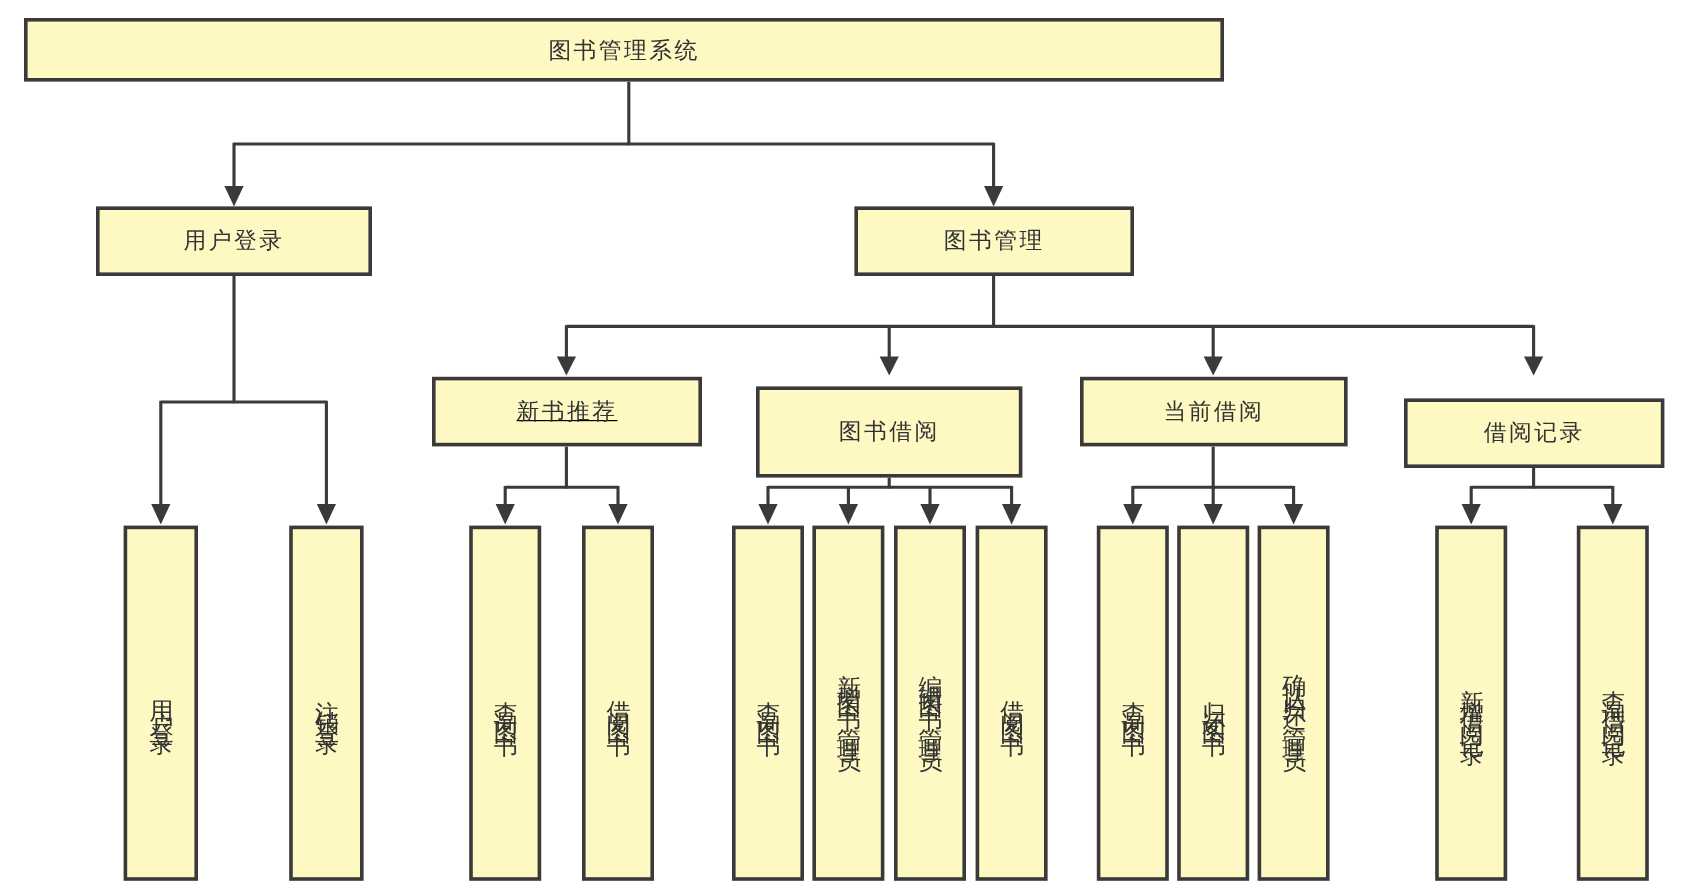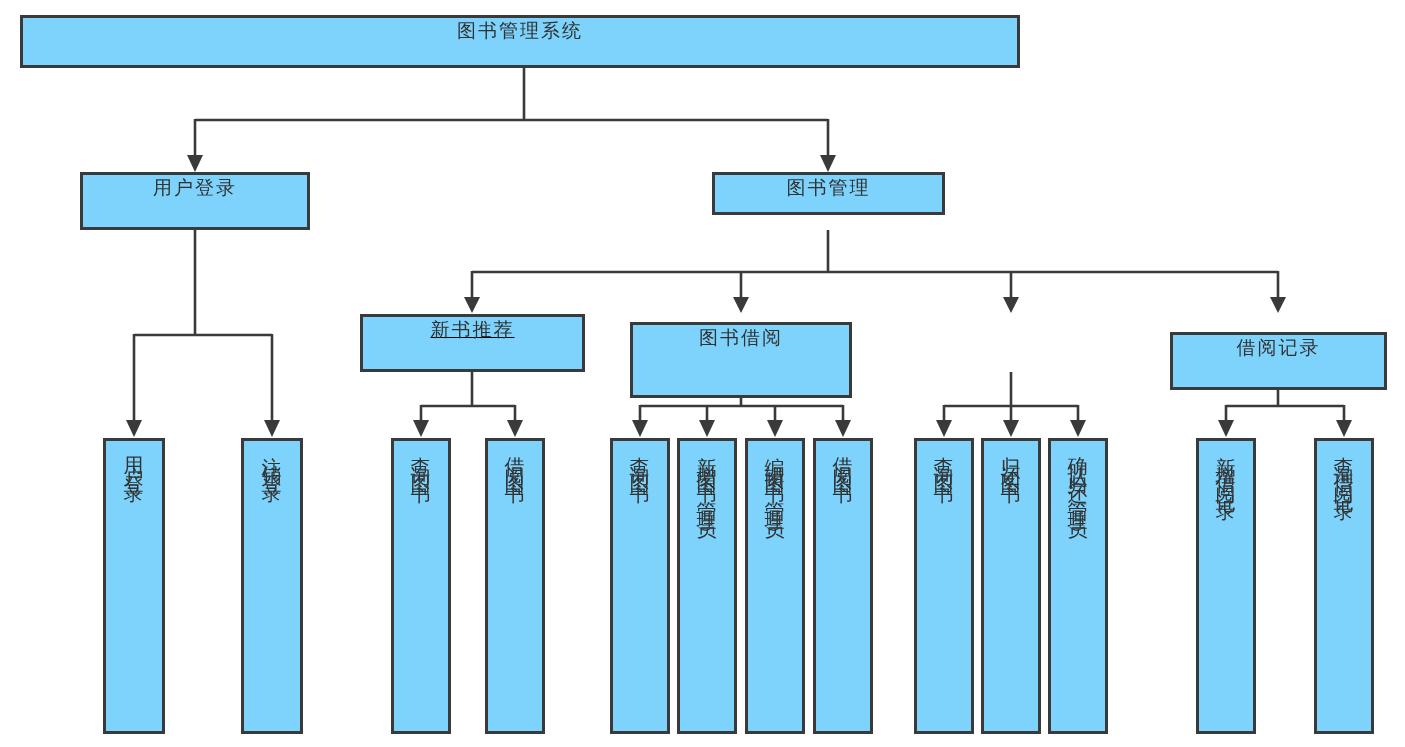--- a/index.html
+++ b/index.html
@@ -11,23 +11,23 @@
     font-family: "Liberation Sans", "DejaVu Sans", sans-serif;
     overflow: hidden;
   }
   .wires { position: absolute; left: 0; top: 0; z-index: 1; }
   .wires line { stroke: #3a3a3a; stroke-width: 2.6; }
   .wires polygon { fill: #3a3a3a; stroke: none; }
   .box {
     position: absolute;
     box-sizing: border-box;
     border: 3px solid #3a3a3a;
-    background: #7dd3fc;
+    background: #fef9c3;
     display: flex;
-    align-items: flex-start;
+    align-items: center;
     justify-content: center;
     z-index: 2;
   }
   .hlabel {
     font-size: 19px;
     color: #323232;
     letter-spacing: 2px;
     white-space: nowrap;
   }
   .vlabel {
@@ -131,32 +131,35 @@
   </svg>
 
   <div class="box" style="left:20px; top:15px; width:1000px; height:53px;">
     <span class="hlabel">图书管理系统</span>
   </div>
 
   <div class="box" style="left:80px; top:172px; width:230px; height:58px;">
     <span class="hlabel">用户登录</span>
   </div>
 
-  <div class="box" style="left:712px; top:172px; width:233px; height:43px;">
+  <div class="box" style="left:712px; top:172px; width:233px; height:58px;">
     <span class="hlabel">图书管理</span>
   </div>
 
   <div class="box" style="left:360px; top:314px; width:225px; height:58px;text-decoration:underline;">
     <span class="hlabel">新书推荐</span>
   </div>
 
   <div class="box" style="left:630px; top:322px; width:222px; height:76px;font-family:Liberation Serif, serif;">
     <span class="hlabel">图书借阅</span>
   </div>
 
+  <div class="box" style="left:900px; top:314px; width:223px; height:58px;">
+    <span class="hlabel">当前借阅</span>
+  </div>
 
   <div class="box" style="left:1170px; top:314px; width:217px; height:58px;margin-top:18px;">
     <span class="hlabel">借阅记录</span>
   </div>
 
   <div class="box" style="left:103px; top:438px; width:62px; height:296px;">
     <span class="vlabel">用户登录</span>
   </div>
   <div class="box" style="left:241px; top:438px; width:62px; height:296px;">
     <span class="vlabel">注销登录</span>

